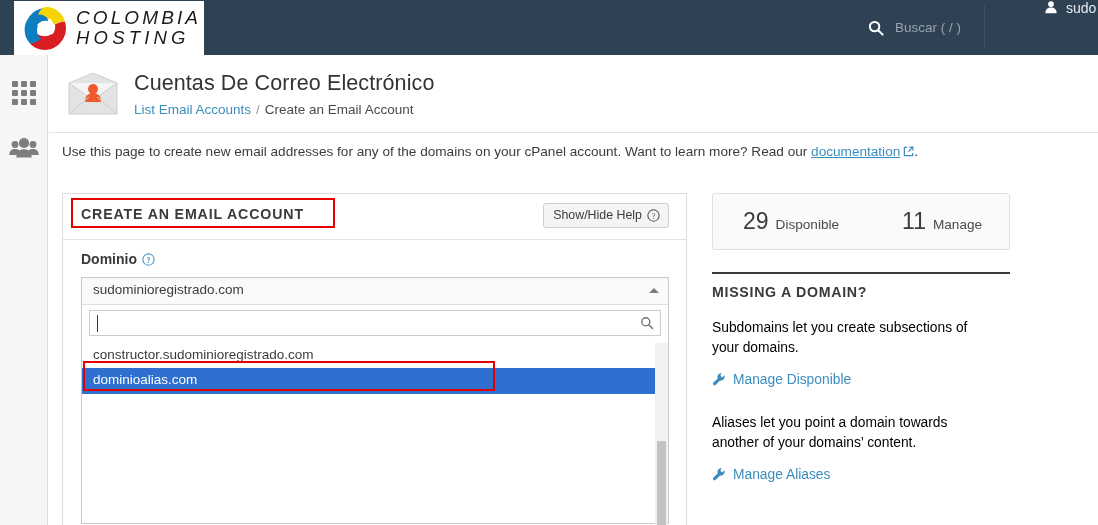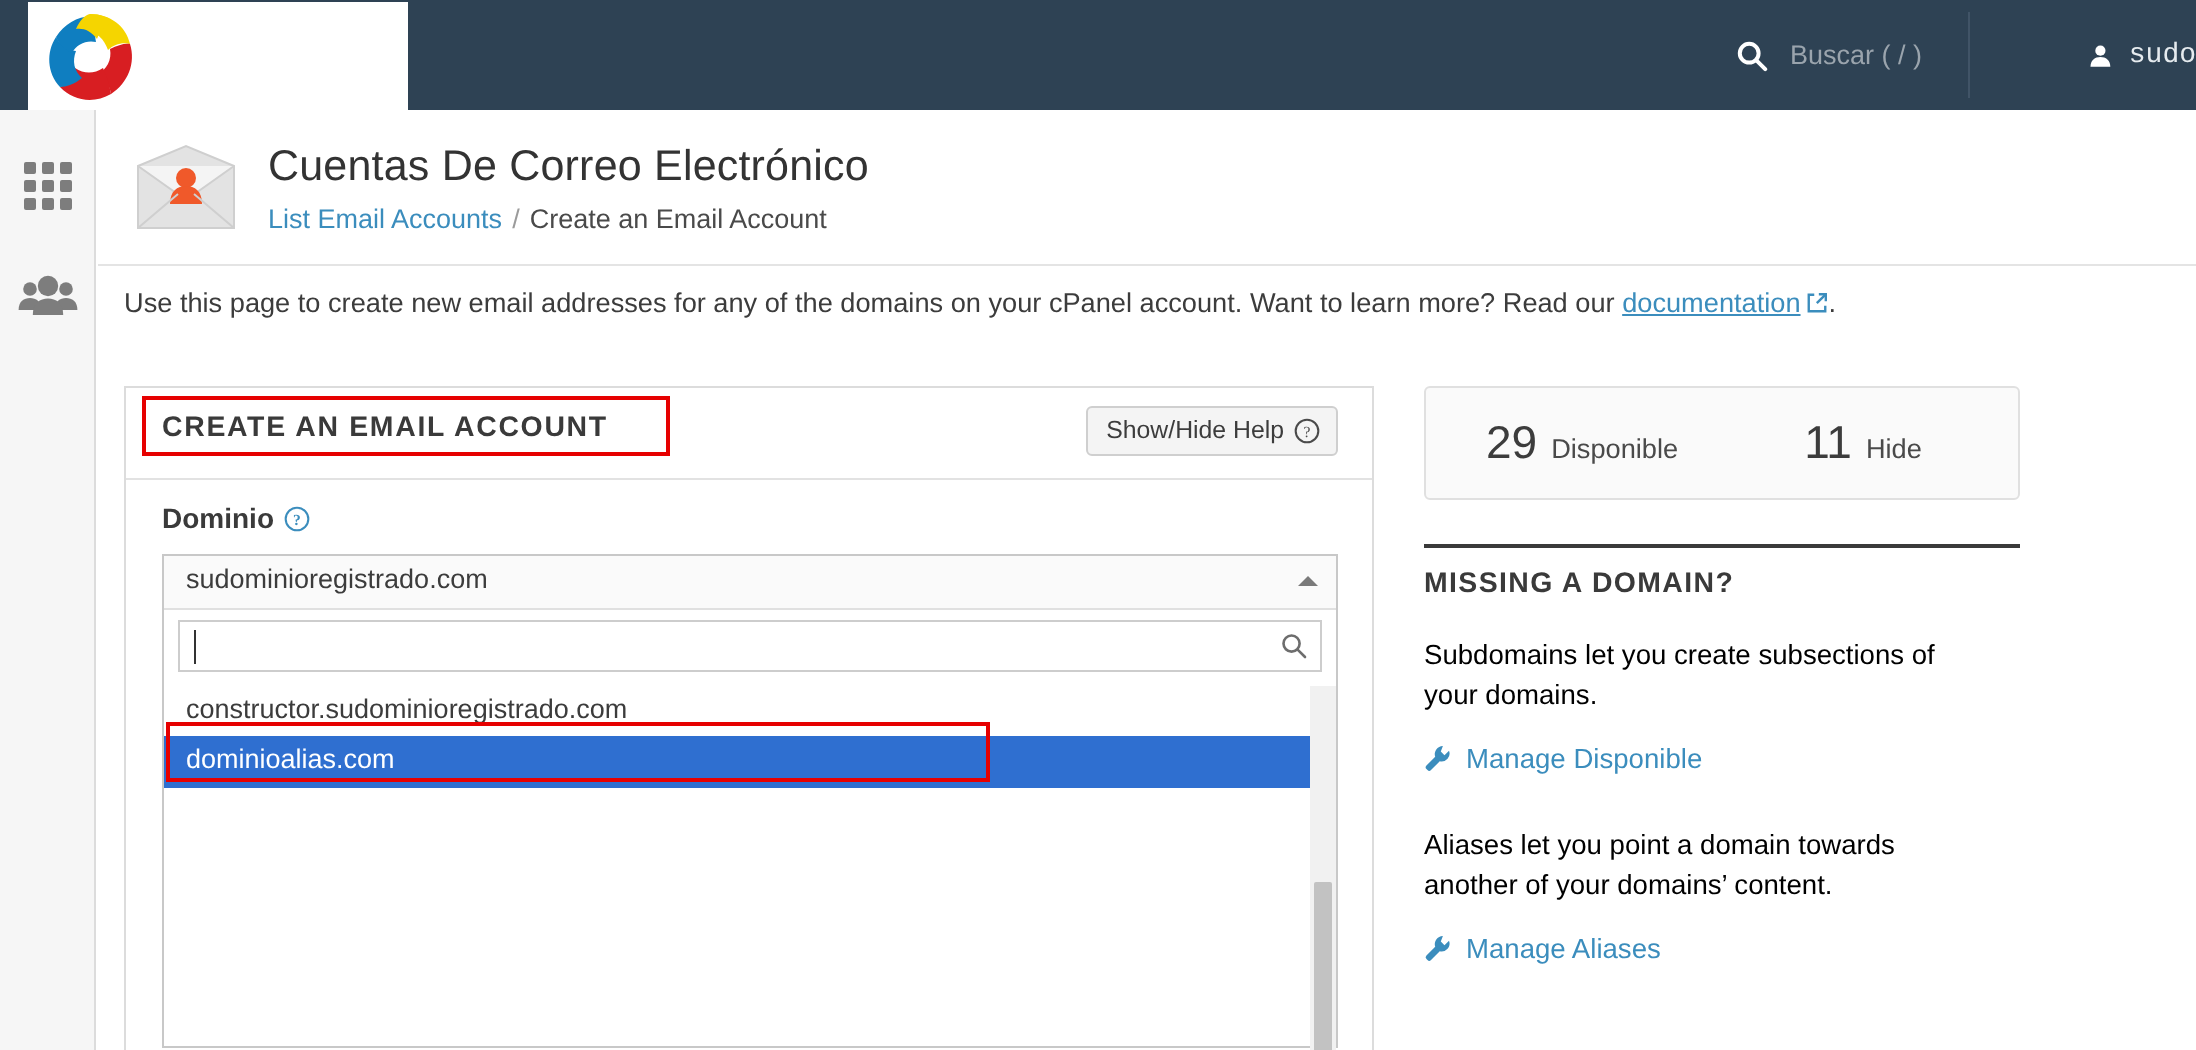--- a/index.html
+++ b/index.html
@@ -41,22 +41,22 @@
   }
   .search-ico { display: block; }
   .search-ph { color: #9aa4ad; font-size: 13.5px; }
 
   .topdivider {
     position: absolute; right: 113px; top: 6px;
     width: 1px; height: 43px; background: #415467;
   }
   .user-wrap {
     position: absolute; right: 0px; top: 0;
-    height: 55px; display: flex; align-items: center; gap: 8px;
-    padding-left: 14px; overflow: hidden; width: 68px; font-family: Liberation Mono, monospace;
+    height: 55px; display: flex; align-items: flex-start; gap: 8px;
+    padding-left: 14px; overflow: hidden; width: 68px;
   }
   .user-name { color: #e6ebef; font-size: 14px; white-space: nowrap; }
 
   
   .leftrail {
     position: absolute; left: 0; top: 55px;
     width: 48px; height: 470px;
     background: #f6f6f6;
     border-right: 1px solid #dcdcdc;
   }
@@ -235,20 +235,24 @@
   <div class="logo-box">
     <svg class="logo-mark" viewBox="0 0 100 100">
       <path d="M50 8 C70 8 86 20 90 38 C83 36 74 38 68 44 C64 33 57 26 46 24 C47 16 48 11 50 8 Z" fill="#f5d500"></path>
       <path d="M90 38 C96 57 88 77 71 88 C70 80 65 73 57 69 C67 63 72 54 70 43 C78 39 85 37 90 38 Z" fill="#d81e22"></path>
       <path d="M71 88 C54 98 33 95 20 81 C28 78 34 71 35 62 C44 68 54 68 63 62 C67 71 70 81 71 88 Z" fill="#d81e22"></path>
       <path d="M20 81 C7 67 6 46 16 31 C20 39 27 44 36 45 C32 55 34 65 42 72 C35 78 26 81 20 81 Z" fill="#0f7ec0"></path>
       <path d="M16 31 C26 15 45 6 62 12 C56 18 54 27 56 36 C46 34 37 38 32 47 C24 43 18 37 16 31 Z" fill="#0f7ec0"></path>
       <circle cx="50" cy="50" r="13" fill="#ffffff"></circle>
       <path d="M50 8 C60 8 68 11 74 16 C66 19 60 25 57 33 C51 25 44 22 36 23 C40 14 45 9 50 8 Z" fill="#f5d500"></path>
     </svg>
+    <div class="logo-text">
+      <div class="l1">COLOMBIA</div>
+      <div class="l2">HOSTING</div>
+    </div>
   </div>
 
   <div class="search-wrap">
     <svg class="search-ico" width="16" height="16" viewBox="0 0 16 16">
       <circle cx="6.6" cy="6.6" r="4.7" fill="none" stroke="#ffffff" stroke-width="2"></circle>
       <line x1="10.2" y1="10.2" x2="14.6" y2="14.6" stroke="#ffffff" stroke-width="2" stroke-linecap="round"></line>
     </svg>
     <span class="search-ph">Buscar ( / )</span>
   </div>
 
@@ -373,21 +377,21 @@
 
 <div class="rside">
 
   <div class="stat-card">
     <div class="stat">
       <span class="num">29</span>
       <span class="lbl">Disponible</span>
     </div>
     <div class="stat">
       <span class="num">11</span>
-      <span class="lbl">Hide</span>
+      <span class="lbl">Manage</span>
     </div>
   </div>
 
   <div class="rule"></div>
 
   <div class="r-head">MISSING A DOMAIN?</div>
 
   <div class="r-body">Subdomains let you create subsections of your domains.</div>
 
   <a class="r-link">

